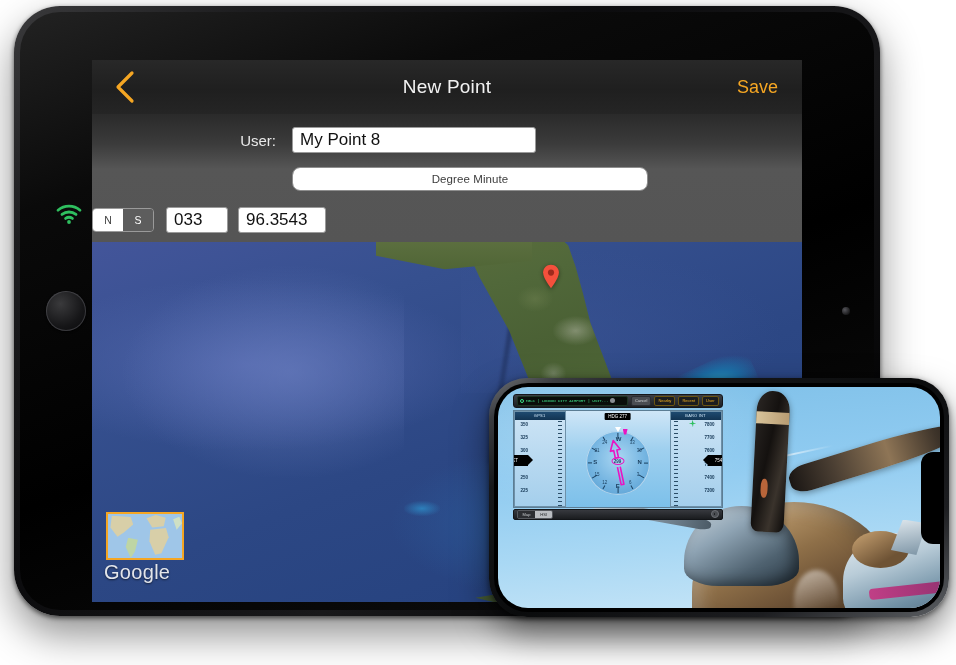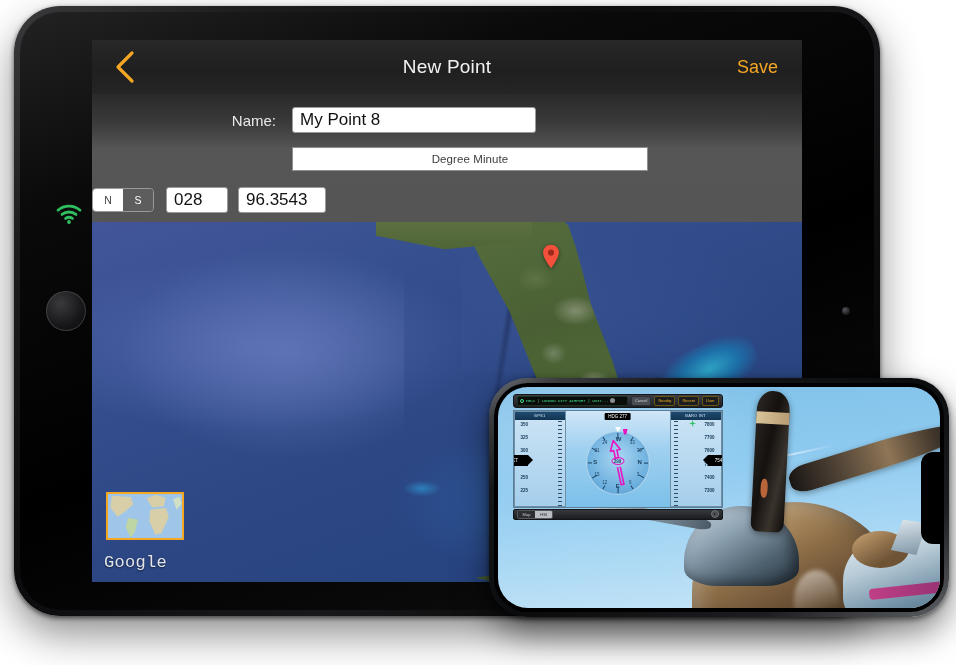--- a/index.html
+++ b/index.html
@@ -73,21 +73,21 @@
     height:26px; background:#fff; border:1px solid #9a9a9a; border-radius:3px;
     color:#111; font-size:17px; padding:0 7px;
     display:flex; align-items:center; font-family:"Liberation Sans",sans-serif;
   }
   .name-field { width:244px; }
   .num-field  { width:62px; }
   .dec-field  { width:88px; margin-left:10px; }
 
   
   .seg {
-    display:flex; border:1px solid #8e8e8e; border-radius:0;
+    display:flex; border:1px solid #8e8e8e; border-radius:8px;
     overflow:hidden; height:24px; width:356px;
   }
   .seg-item {
     flex:1; display:flex; align-items:center; justify-content:center;
     font-size:11.5px; color:#f0f0f0; background:#5c5c5c;
     border-right:1px solid #8e8e8e; cursor:pointer; letter-spacing:.1px;
   }
   .seg-item:last-child { border-right:none; }
   .seg-item.on { background:#ffffff; color:#3d3d3d; }
 
@@ -189,23 +189,23 @@
              clip-path:polygon(26% 0%,92% 10%,72% 68%,44% 100%,10% 46%); }
   .mm-eu   { left:52%; top:2%;  width:26%; height:36%;
              clip-path:polygon(0% 22%,48% 0%,100% 18%,90% 72%,30% 80%); }
   .mm-af   { left:56%; top:32%; width:26%; height:62%;
              clip-path:polygon(4% 6%,86% 0%,100% 34%,62% 92%,30% 98%,0% 48%); }
   .mm-grn  { left:88%; top:6%;  width:12%; height:30%; background:#cfe0c4;
              clip-path:polygon(0% 20%,70% 0%,100% 50%,40% 100%); }
   .mm-green{ background:#bed5a4; }
 
   .gwatermark {
-    position:absolute; left:12px; bottom:10px;
-    color:rgba(255,255,255,.88); font-size:17px;
-    font-family:Liberation Mono, monospace; letter-spacing:.3px;
+    position:absolute; left:12px; bottom:18px;
+    color:rgba(255,255,255,.88); font-size:20px;
+    font-family:Liberation Sans, sans-serif; letter-spacing:.3px;
     text-shadow:0 1px 2px rgba(0,0,0,.6); pointer-events:none;
   }
 
   .wifi {
     position:absolute; left:12px; bottom:5px; z-index:6;
   }
 
   
   .phone {
     position:absolute; left:489px; top:378px; width:460px; height:239px;
@@ -421,52 +421,52 @@
 </head>
 <body>
 
 <div id="stage">
 
   <div class="tablet">
     <div class="tablet-inner">
       <div class="home-button"></div>
       <div class="cam-dot"></div>
 
-      <div class="tablet-screen" style="display:flex;flex-direction:column;">
+      <div class="tablet-screen" style="display:flex;flex-direction:column;margin-top:20px;">
 
         <div class="form-panel">
 
           <div class="navbar">
             <div class="back-chevron">
               <svg viewBox="0 0 26 34">
                   <polyline points="20,3 6,17 20,31" fill="none" stroke="#f5a623" stroke-width="3.2" stroke-linecap="round" stroke-linejoin="round"></polyline>
                 </svg>
             </div>
             <div class="nav-title">New Point</div>
             <div class="save-btn">Save</div>
           </div>
 
           <div class="form-row" style="margin-top:10px;">
-            <div class="form-label">Name:</div>
+            <div class="form-label">User:</div>
             <div class="txt-field name-field" title="Name">My Point 8</div>
           </div>
 
           <div class="form-row" style="margin-top:8px;">
             <div class="form-label"></div>
             <div class="seg">
               <div class="seg-item on">Degree Minute</div>
             </div>
           </div>
 
           <div class="form-row" style="margin-top:10px;">
             <div class="hemi">
               <div class="hemi-item">N</div>
               <div class="hemi-item on">S</div>
             </div>
-            <div class="txt-field num-field" style="margin-left:12px;">028</div>
+            <div class="txt-field num-field" style="margin-left:12px;">033</div>
             <div class="txt-field dec-field">96.3543</div>
           </div>
 
         </div>
 
         <div class="map">
           <div class="ocean"></div>
           <div class="shelf-a"></div>
           <div class="shelf-b"></div>
           <div class="trench"></div>

